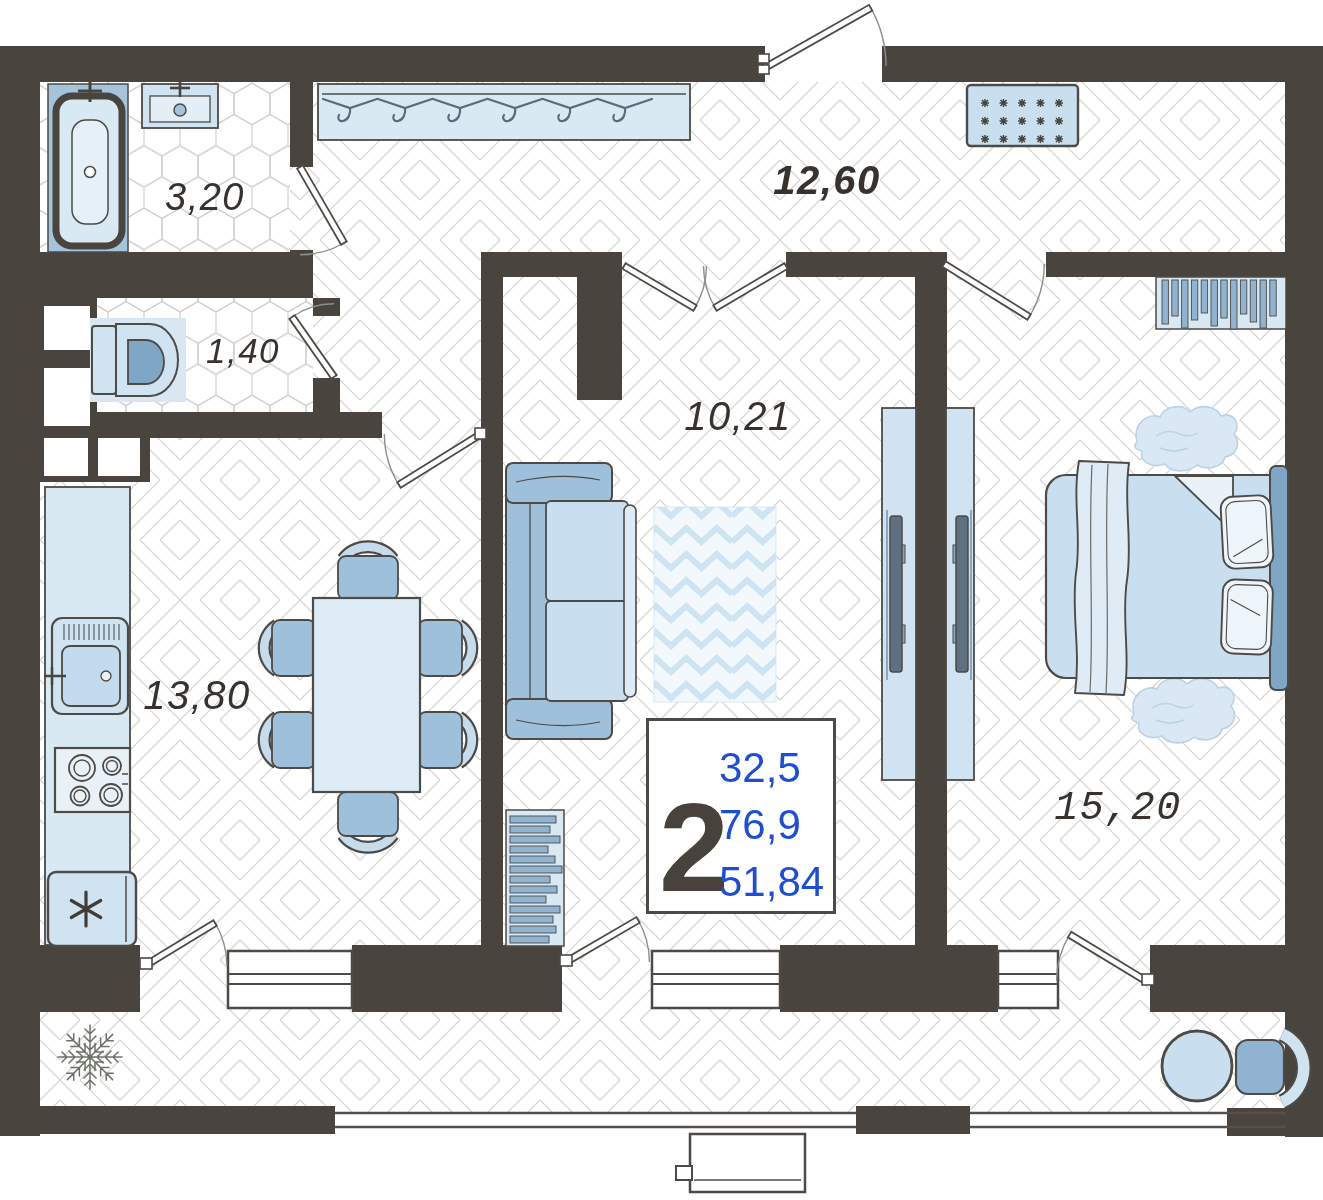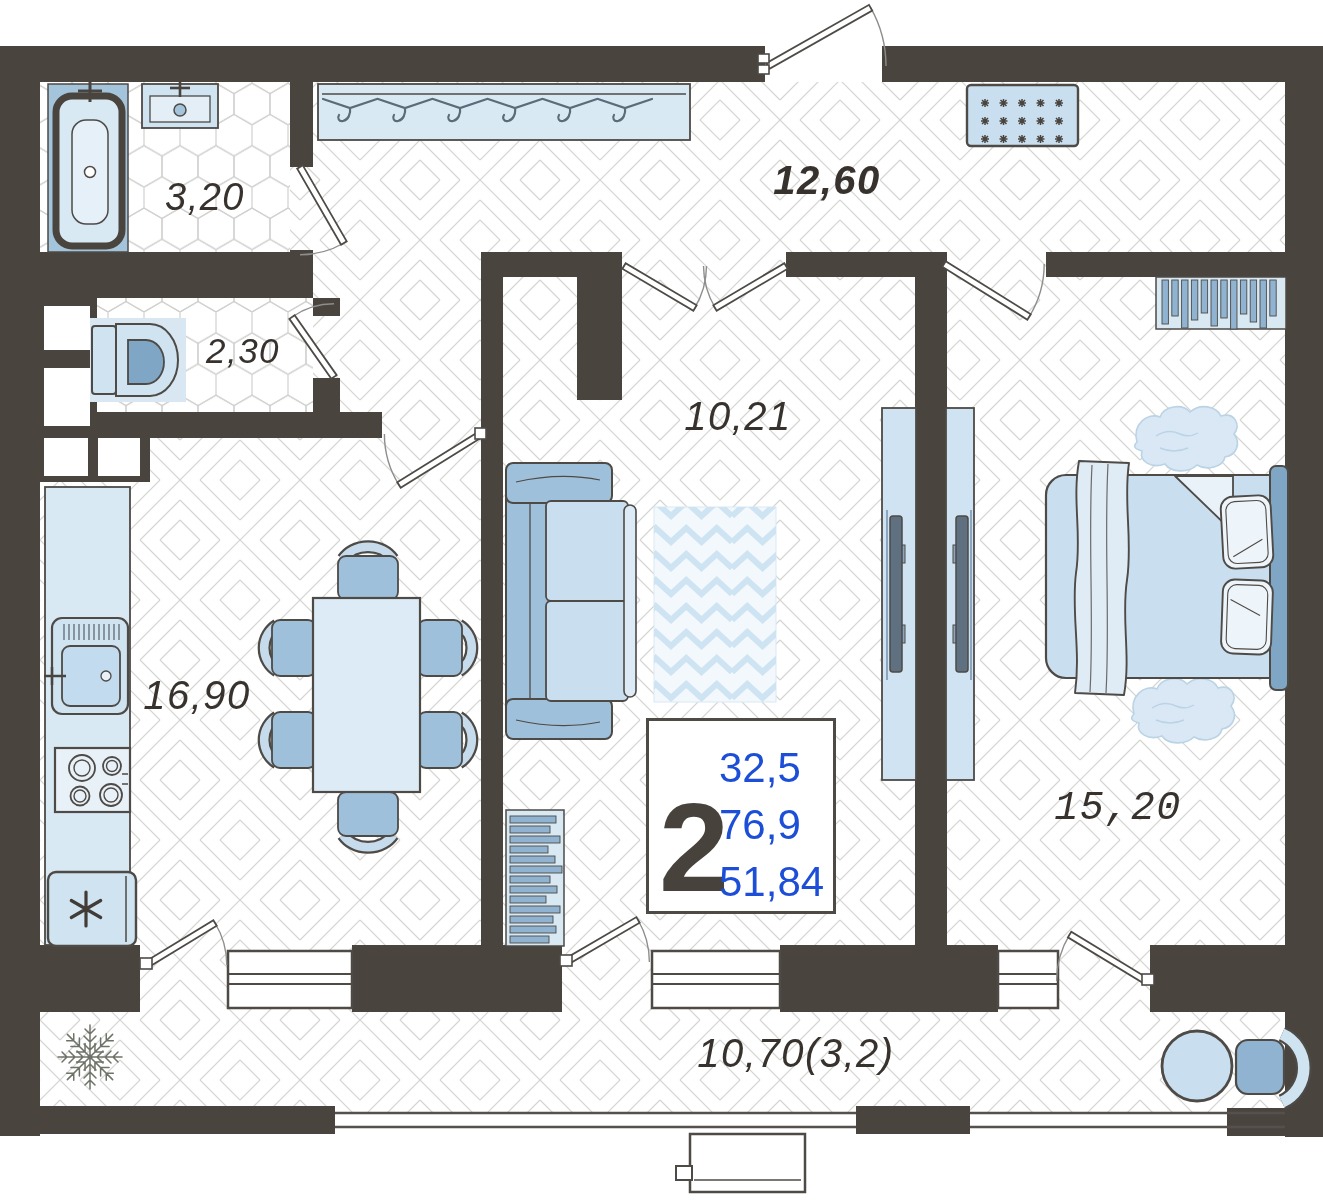--- a/index.html
+++ b/index.html
@@ -388,26 +388,25 @@
           <rect x="758" y="65" width="11" height="9"></rect>
       <rect x="140" y="958" width="12" height="11"></rect>
       <rect x="560" y="955" width="12" height="11"></rect>
       <rect x="1142" y="974" width="12" height="11"></rect>
       <rect x="475" y="428" width="11" height="11"></rect>
     </g>
   </g>
 </svg>
 
 <div class="lbl" style="left:205px;top:197px;">3,20</div>
-<div class="lbl small" style="left:243px;top:350px;">2,30</div>
+<div class="lbl small" style="left:243px;top:350px;">1,40</div>
 <div class="lbl big" style="left:827px;top:180px;font-weight:bold;">12,60</div>
 <div class="lbl big" style="left:738px;top:416px;">10,21</div>
-<div class="lbl big" style="left:197px;top:695px;">16,90</div>
+<div class="lbl big" style="left:197px;top:695px;">13,80</div>
 <div class="lbl big" style="left:1118px;top:809px;font-family:Liberation Mono, monospace;">15,20</div>
-<div class="lbl big" style="left:796px;top:1053px;">10,70(3,2)</div>
 
 <div class="infobox">
   <div class="big2">2</div>
   <div class="nums">
     <div>32,5</div>
     <div>76,9</div>
     <div>51,84</div>
   </div>
 </div>
 </div>

